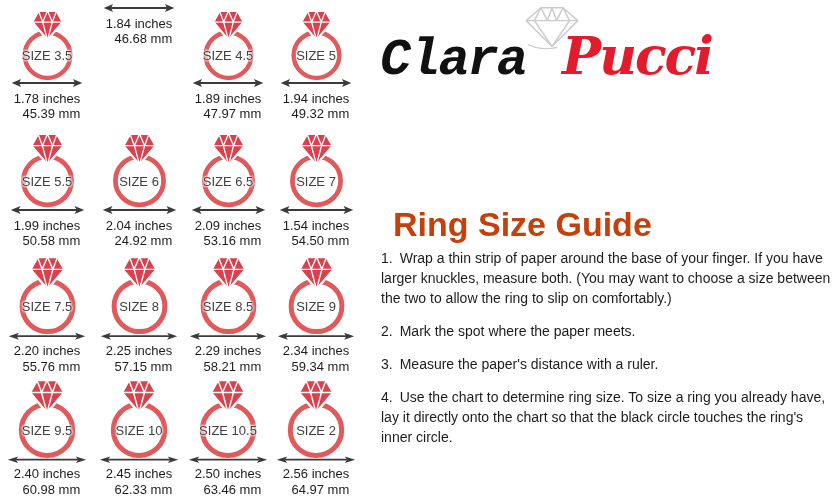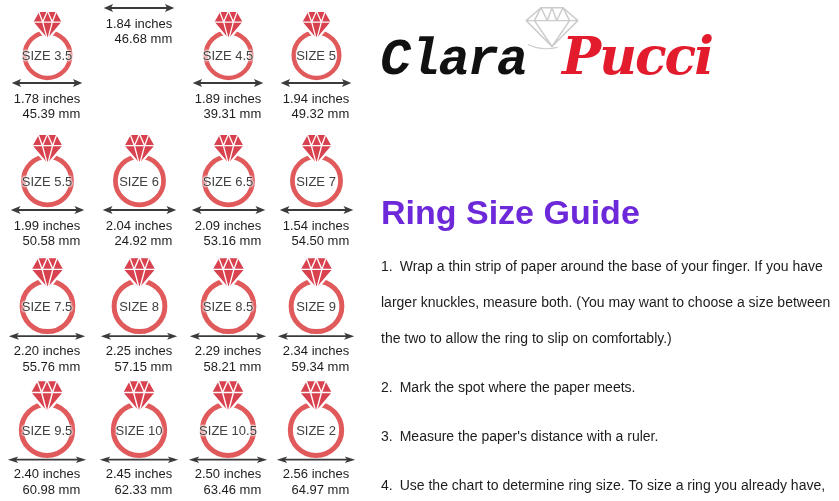--- a/index.html
+++ b/index.html
@@ -38,25 +38,25 @@
   
   .logo{position:absolute;left:380px;top:4px;width:456px;height:92px;}
   .logo-text{margin-top:26px;white-space:nowrap;
     font-family:"DejaVu Serif",serif;font-style:italic;font-weight:700;
     font-size:52px;line-height:1;letter-spacing:-2px;}
   .brand-first{color:var(--brand-first,#111);font-family:Liberation Mono, monospace;}
   .brand-second{color:var(--brand-second,#ed1b2e);margin-left:36px;}
   .logo-diamond{position:absolute;left:122px;top:0;width:100px;height:48px;}
   
   .guide-title{
-    position:absolute;left:381px;top:193px;margin:0;
-    font-size:34px;font-weight:700;color:#6d28d9;letter-spacing:0;
+    position:absolute;left:381px;top:193px;margin:12px;
+    font-size:34px;font-weight:700;color:#c2410c;letter-spacing:0;
   }
   .instructions{position:absolute;left:381px;top:248px;width:457px;}
-  .instructions p{margin:0 0 13px 0;font-size:14px;line-height:36px;color:#1c1c1c;}
+  .instructions p{margin:0 0 13px 0;font-size:14px;line-height:20px;color:#1c1c1c;}
   .num{margin-right:7px;}
 </style>
 </head>
 <body>
 
 <svg width="0" height="0" style="position:absolute" aria-hidden="true">
   <defs>
     <symbol id="ringsym" viewBox="0 0 100 108">
       <circle cx="50" cy="68" r="33" style="fill:none;stroke:var(--ring-band,#e05a5c);stroke-width:6.5"></circle>
       <path d="M37,4 L63,4 L72,20 L50,46 L28,20 Z" style="fill:var(--ring-diamond,#d8414e);stroke:#fff;stroke-width:3;stroke-linejoin:round"></path>
@@ -103,21 +103,21 @@
       <svg class="ring" viewBox="0 0 100 108">
           <use href="#ringsym"></use>
         </svg>
       <div class="sizelabel">SIZE 4.5</div>
     </div>
     <svg class="arrow" viewBox="0 0 100 14" preserveAspectRatio="none">
         <use href="#arrowsym"></use>
       </svg>
     <div class="meas">
       <div>1.89 inches</div>
-      <div>39.31 mm</div>
+      <div>47.97 mm</div>
     </div>
   </div>
 
   <div class="cell r1">
     <div class="ringwrap">
       <svg class="ring" viewBox="0 0 100 108">
           <use href="#ringsym"></use>
         </svg>
       <div class="sizelabel">SIZE 5</div>
     </div>

